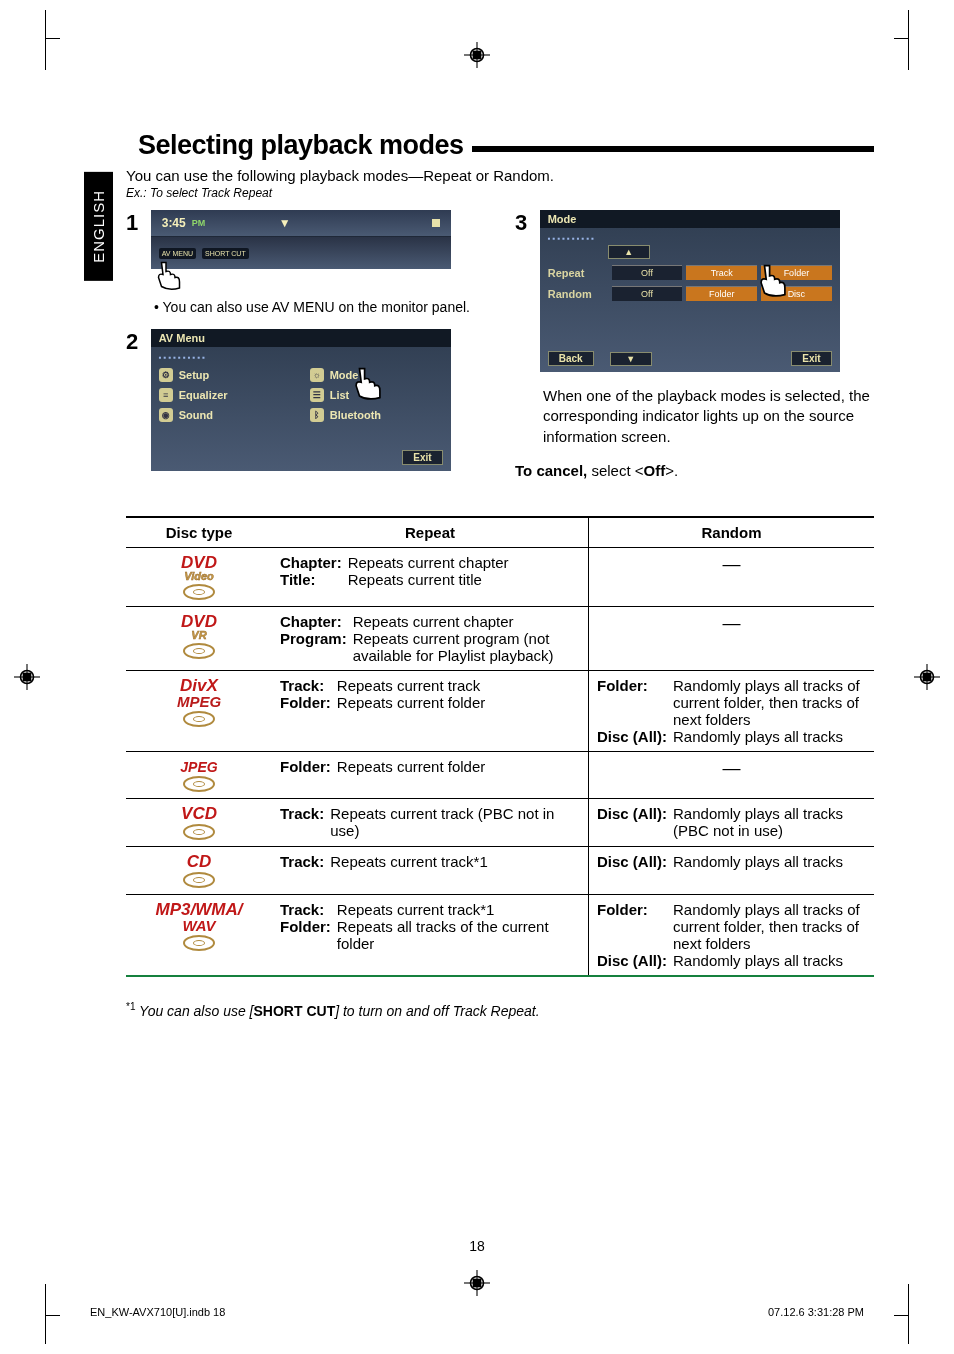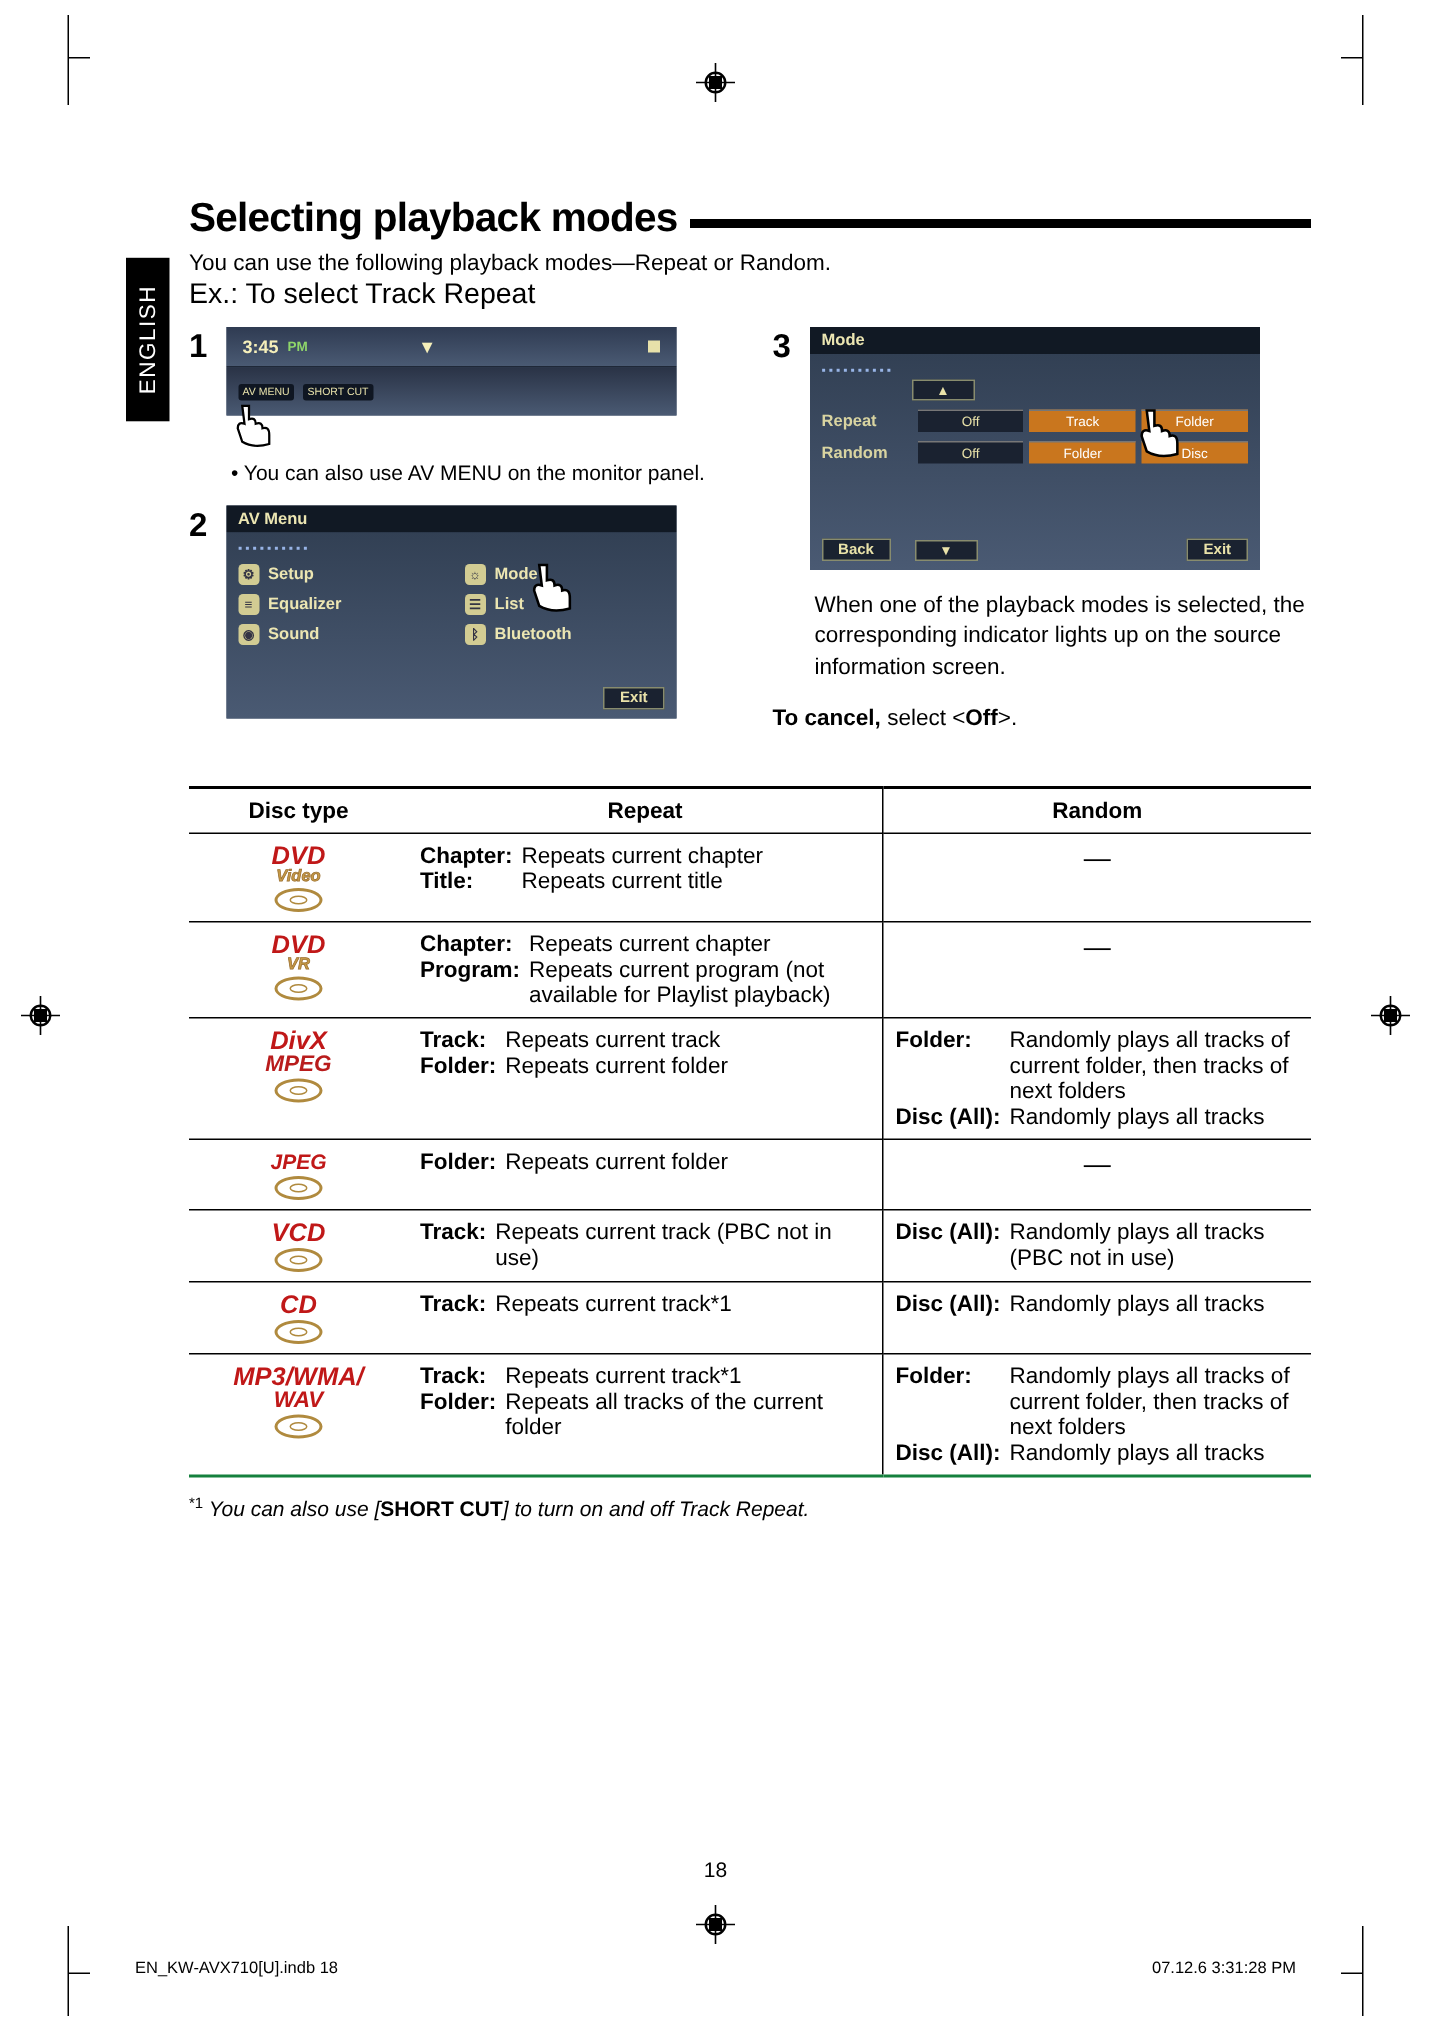--- a/index.html
+++ b/index.html
@@ -57,36 +57,36 @@
   
   .content {
     margin-left: 46px;
     margin-top: 90px;
   }
 
   h1.title {
     font-size: 27px;
     font-weight: 700;
     font-family: "Arial Narrow", Arial, sans-serif;
-    margin: 0 0 6px 0;
+    margin: 0 0 6px 12px;
     letter-spacing: -0.5px;
     display: flex;
     align-items: center;
   }
   h1.title .rule {
     flex: 1;
     height: 6px;
     background: #000;
     margin-left: 8px;
     position: relative;
     top: 3px;
   }
 
   p.intro { font-size: 15px; margin: 4px 0 2px 0; font-family: "Arial Narrow", Arial, sans-serif; }
-  p.example { font-size: 19px; margin: 0 0 10px 0; font-family: "Arial Narrow", Arial, sans-serif; }
+  p.example { font-size: 12px; margin: 0 0 10px 0; font-family: "Arial Narrow", Arial, sans-serif; font-style: italic; }
 
   .columns {
     display: flex;
     gap: 30px;
   }
   .col { flex: 1; }
 
   .step-num {
     font-weight: 900;
     font-size: 22px;
@@ -278,21 +278,21 @@
   .kv { display:table-row; }
   .kv .k { display:table-cell; font-weight:700; padding-right:6px; white-space:nowrap; }
   .kv .v { display:table-cell; }
   .kvs { display:table; }
   .dash-cell { text-align:center; font-size:18px; }
 
   .footnote {
     font-size: 14px;
     font-style: italic;
     font-family: "Arial Narrow", Arial, sans-serif;
-    margin-top: 12px;
+    margin-top: 24px;
   }
   .footnote sup { font-style: normal; font-size:10px; }
   .footnote b { font-style: normal; }
 
   .page-num {
     position:absolute;
     bottom: 100px;
     left:50%;
     transform:translateX(-50%);
     font-size:14px;

